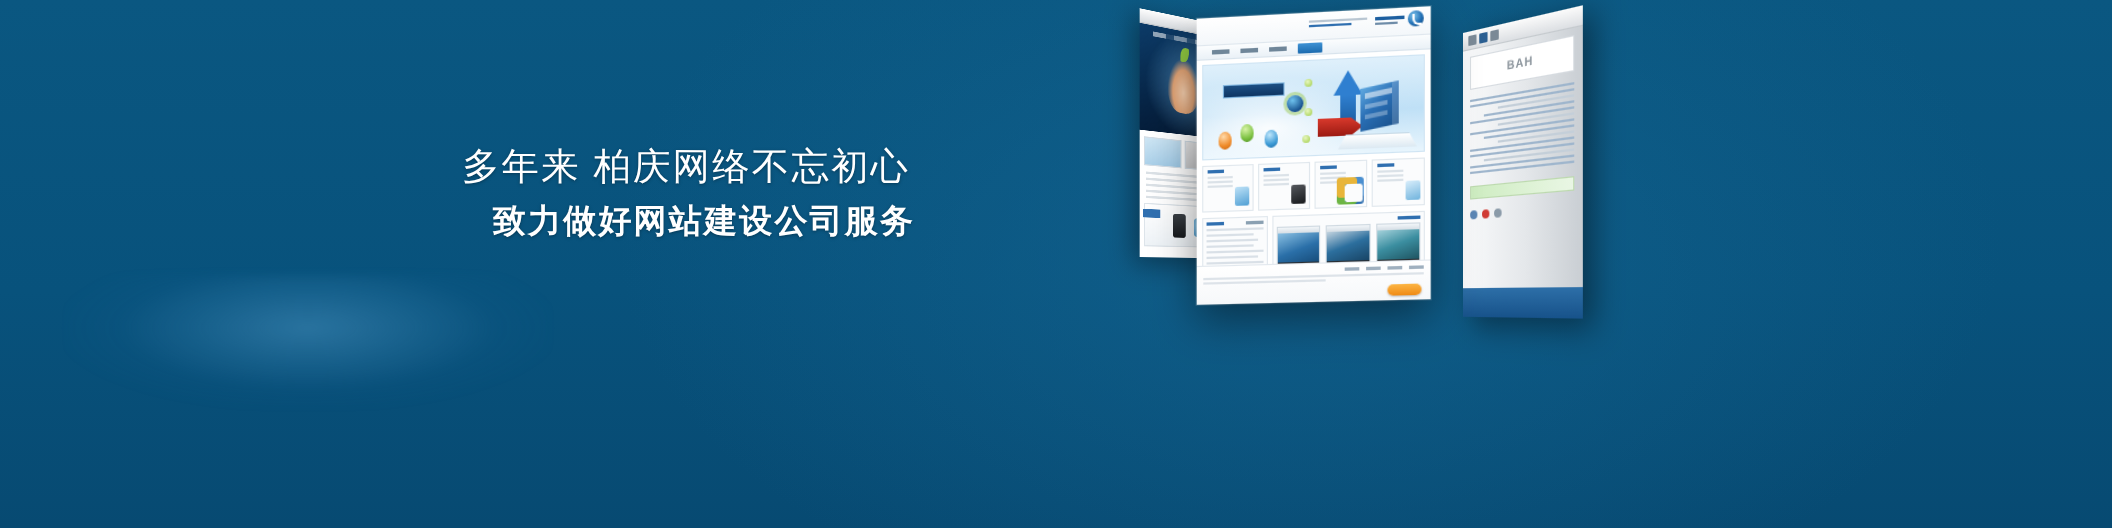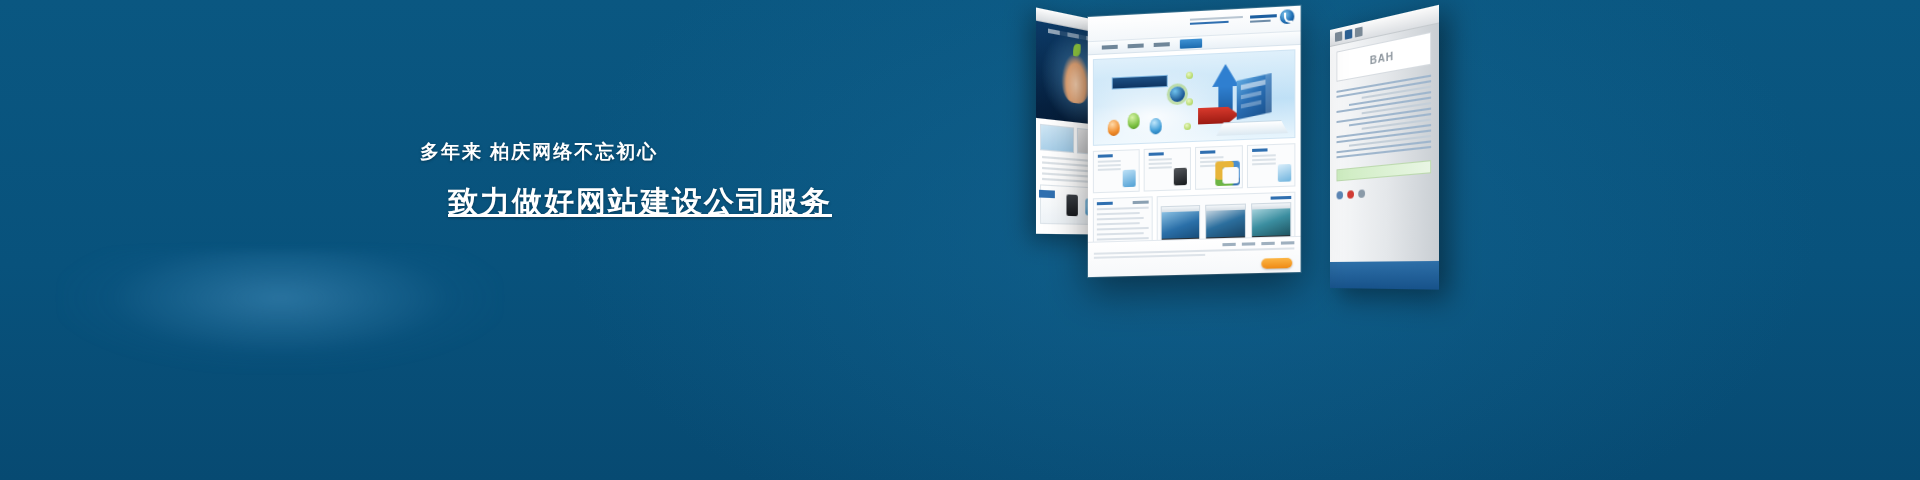--- a/index.html
+++ b/index.html
@@ -24,39 +24,38 @@
 
   
   .headline {
     position: absolute;
     left: 420px;
     top: 130px;
     width: 640px;
     user-select: none;
   }
   .headline .line1 {
-    font-size: 19px;
-    font-weight: bold;
+    font-size: 34px;
+    font-weight: normal;
     letter-spacing: 2px;
     color: #ffffff;
     line-height: 44px;
     white-space: nowrap;
     text-shadow: 0 1px 3px rgba(0,0,0,0.35);
   }
   .headline .line2 {
     font-size: 30px;
     font-weight: bold;
     letter-spacing: 2px;
     color: #ffffff;
     line-height: 44px;
     margin-top: 6px;
     margin-left: 28px;
     white-space: nowrap;
     text-shadow: 0 1px 3px rgba(0,0,0,0.35);
-    text-decoration: underline;
   }
 
   
   .screens {
     position: absolute;
     left: 1000px;
     top: 0px;
     width: 560px;
     height: 400px;
   }

